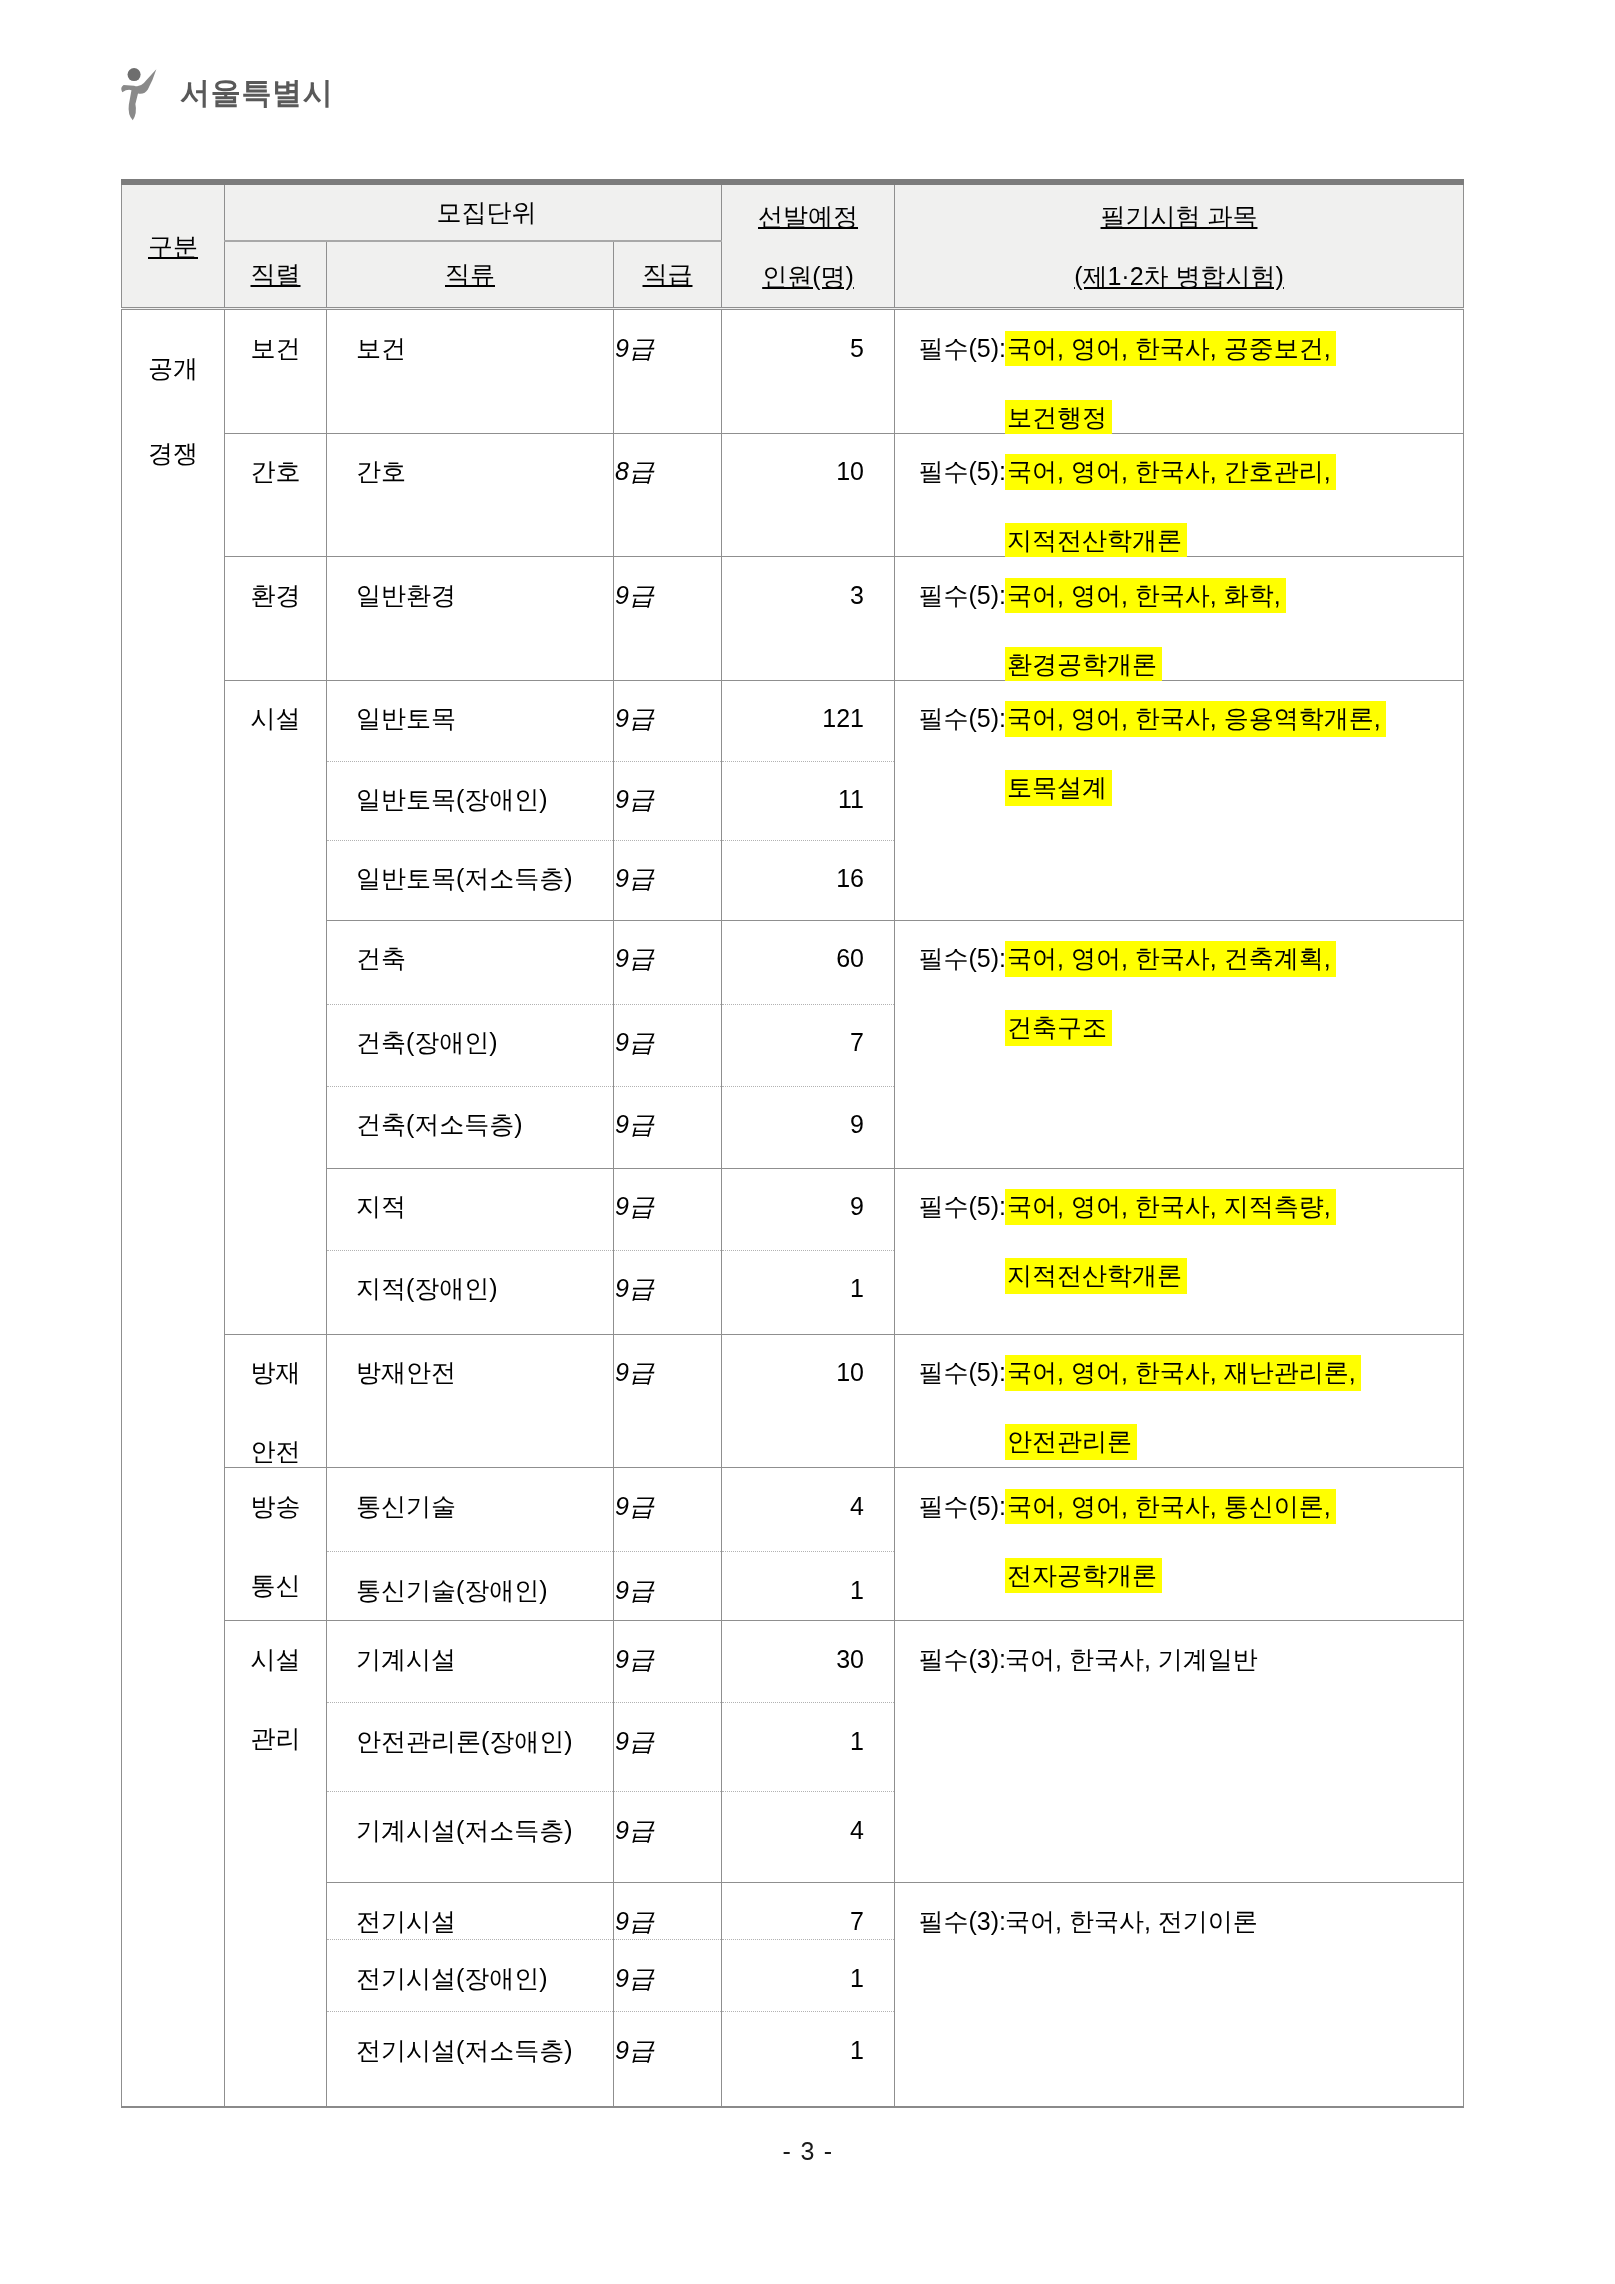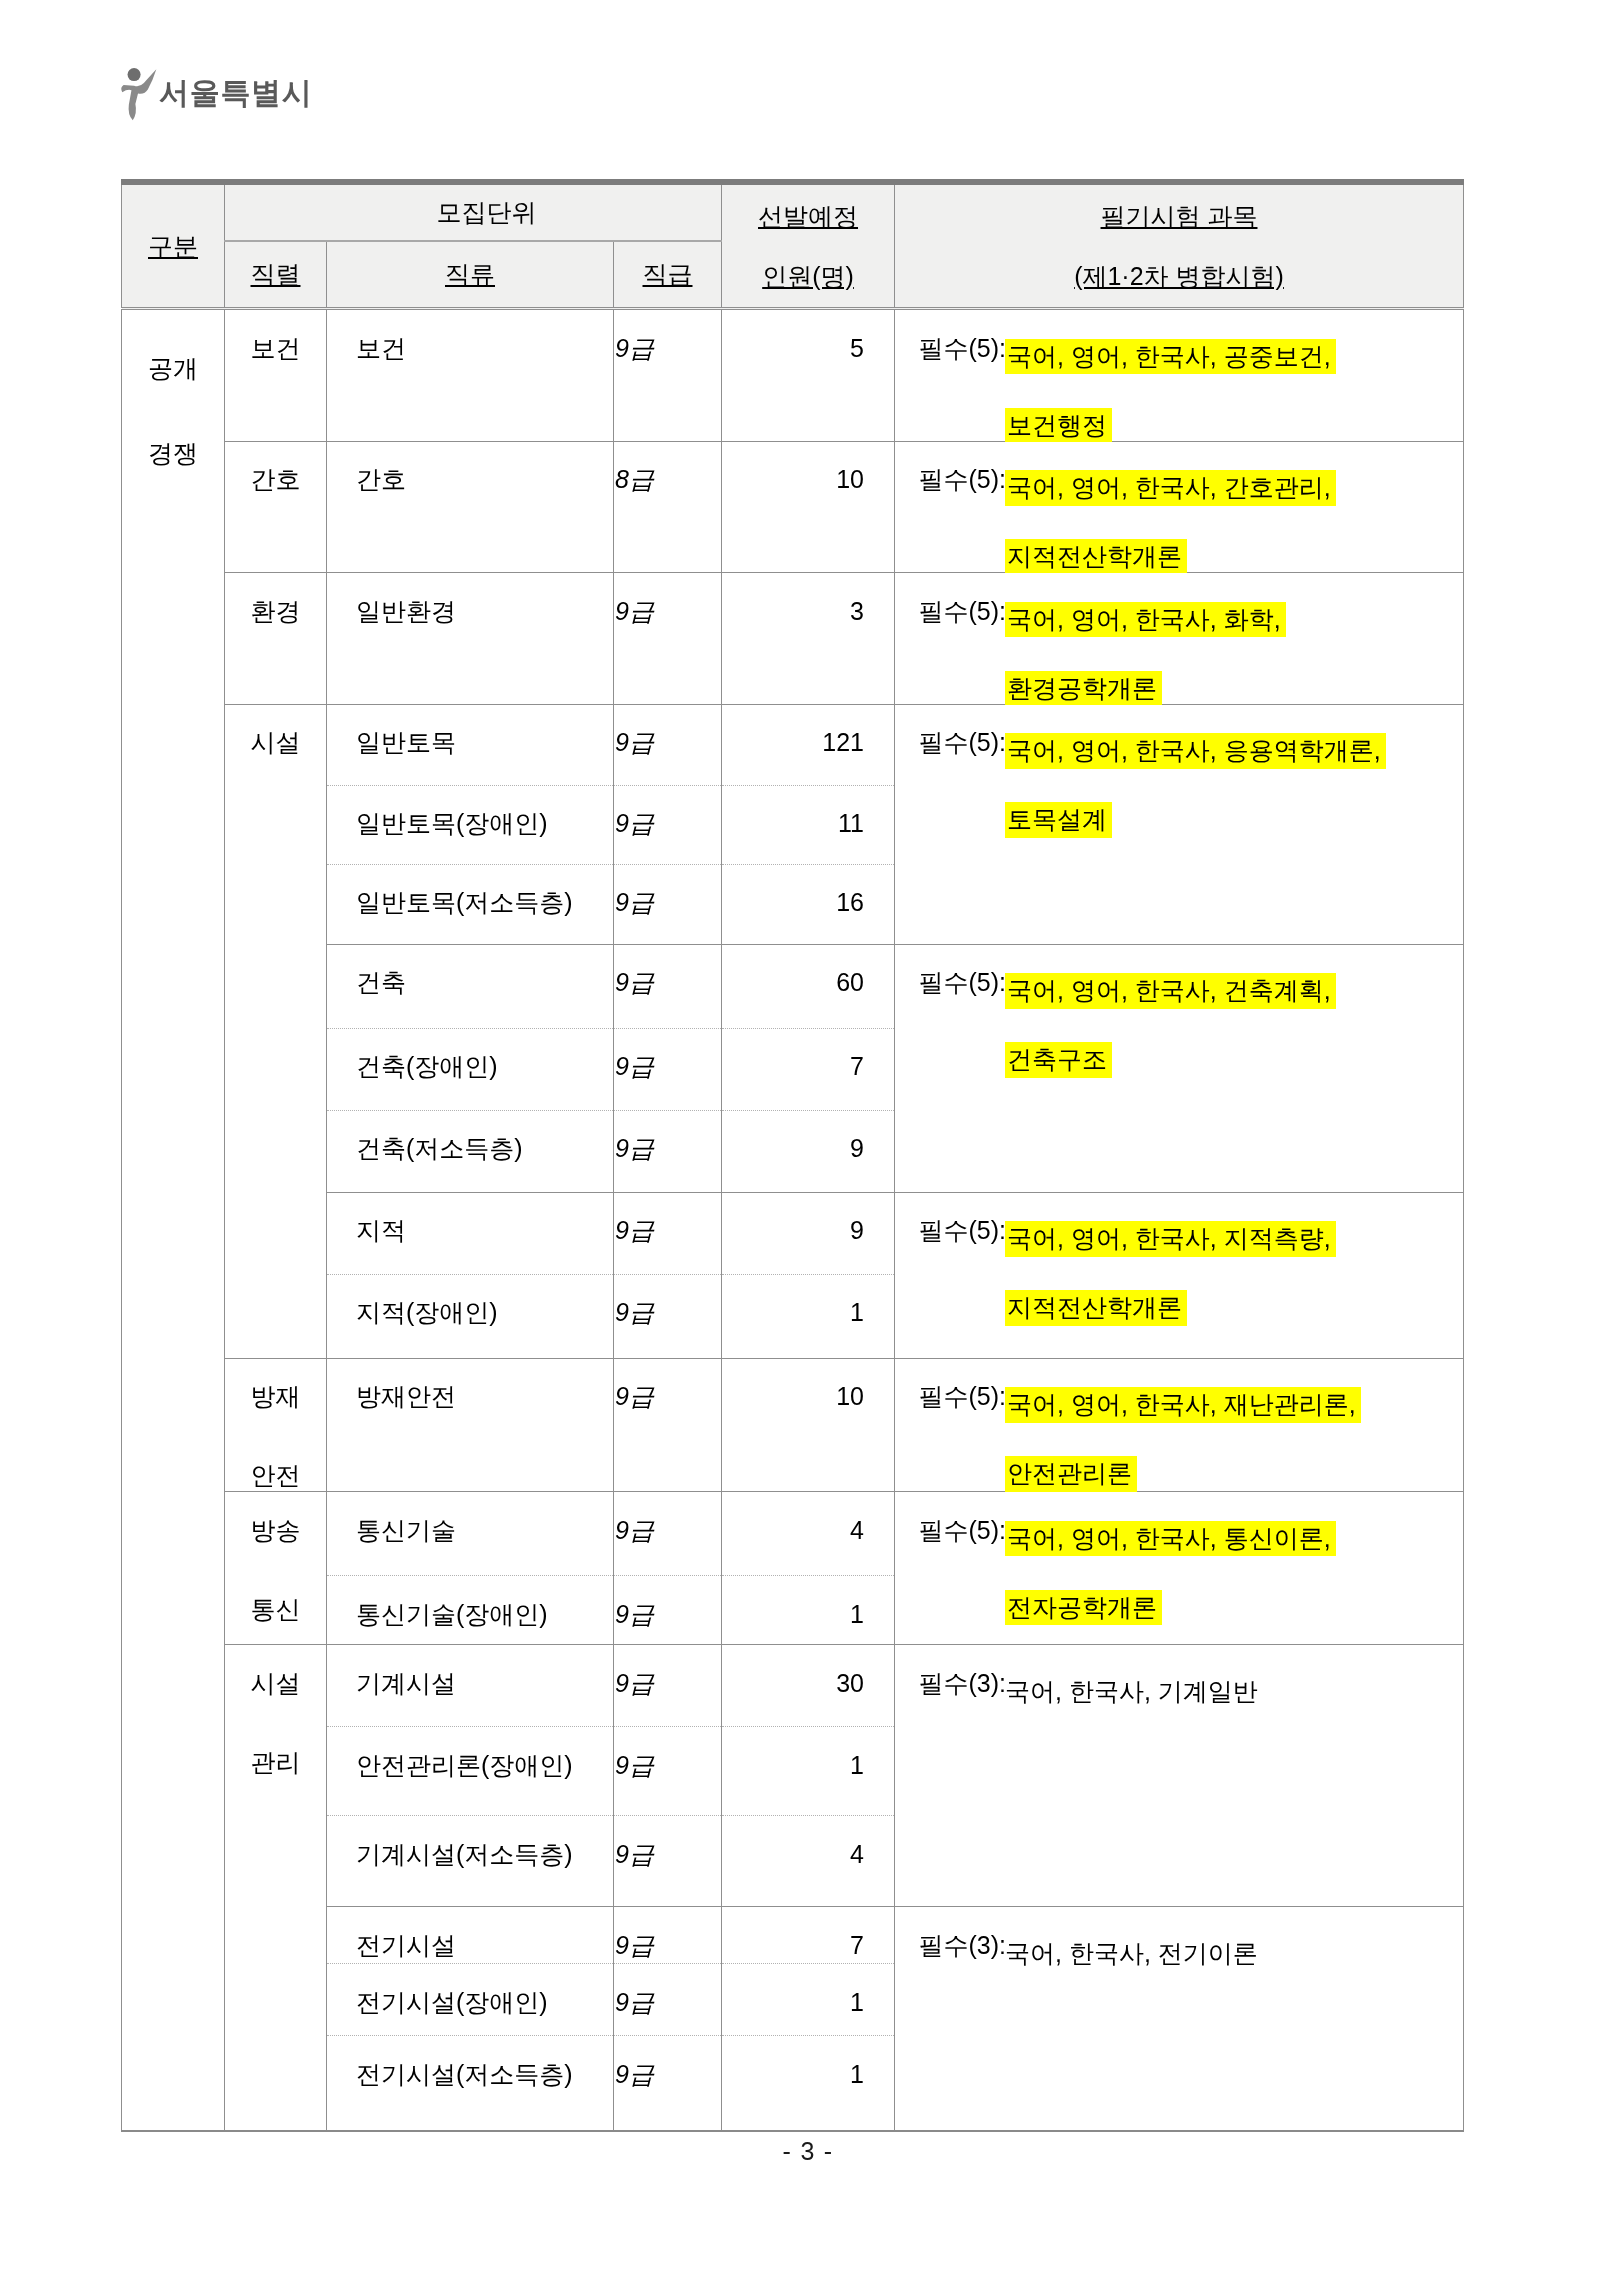--- a/index.html
+++ b/index.html
@@ -1,19 +1,19 @@
 <!DOCTYPE html>
 <html style="font-size:10.4px"><head>
 <meta charset="utf-8">
 <style>
   html,body{margin:0;padding:0;background:#ffffff;}
   .page{position:relative;width:1616px;height:2284px;background:#ffffff;
         font-family:"Liberation Sans","DejaVu Sans",sans-serif;color:#000;}
   
-  .logo{position:absolute;left:119px;top:66px;display:flex;align-items:center;gap:2px;}
+  .logo{position:absolute;left:119px;top:66px;display:flex;align-items:center;gap:23px;}
   .logo-text{font-size:30px;font-weight:bold;color:#595959;letter-spacing:0.7px;}
   
   .table-wrap{position:absolute;left:121px;top:179px;width:1343px;border-top:6.5px solid #7c7c7c;}
   table{border-collapse:collapse;table-layout:fixed;width:1343px;
         border-left:1.3px solid #8f8f8f;border-right:1.3px solid #8f8f8f;border-bottom:2px solid #8a8a8a;}
   th,td{border-left:1.3px solid #8f8f8f;border-right:1.3px solid #8f8f8f;font-size:25px;font-weight:normal;}
   th{background:#f0f0ef;text-align:center;vertical-align:middle;}
   .th-mojip{border-bottom:2.6px solid #a8a8a8;padding-left:28px;}
   .hrow2 th, th.span2{border-bottom:3.9px double #8f8f8f;text-decoration:underline;}
   .thline{display:block;line-height:60px;}
@@ -23,21 +23,21 @@
   .gubun-cell{text-align:center;padding-top:15.6px;}
   .gubun-cell .gline{display:block;line-height:85px;}
   .jikryeol{text-align:center;}
   .jikryeol .jline{display:block;}
   .jikryeol .jline + .jline{margin-top:50px;}
   .jikryu{text-align:left;padding-left:29px;}
   .jikgeup{text-align:left;font-style:italic;}
   .inwon{text-align:right;padding-right:30px;}
   .subject{position:relative;text-align:left;padding-left:110px;white-space:nowrap;}
   .subject .prefix{position:absolute;left:23.5px;top:23.5px;}
-  .sline{display:block;margin-top:8px;}
+  .sline{display:block;}
   .sline.l2{margin-top:40px;}
   .hl{background:#ffff00;padding:2.6px 5.2px 4.6px 2px;}
   .plain{background:transparent;}
   
   .footer{position:absolute;left:0;top:2137px;width:1616px;text-align:center;
           font-size:25px;color:#1a1a1a;letter-spacing:1.3px;}
 </style>
 </head>
 <body>
 

